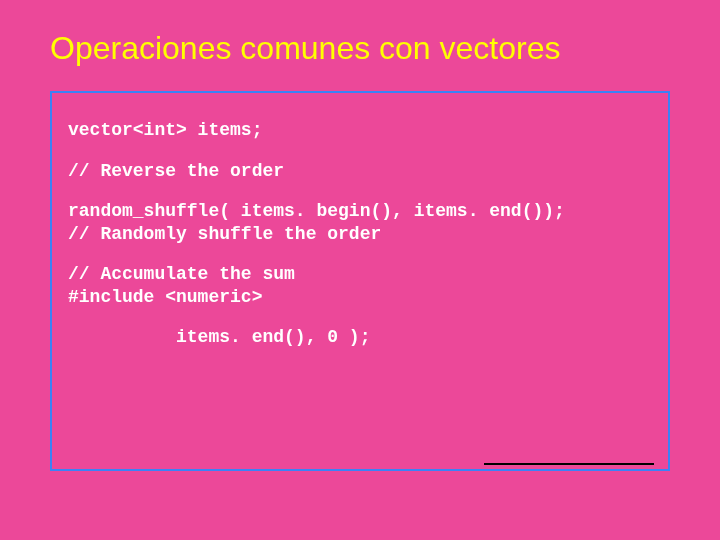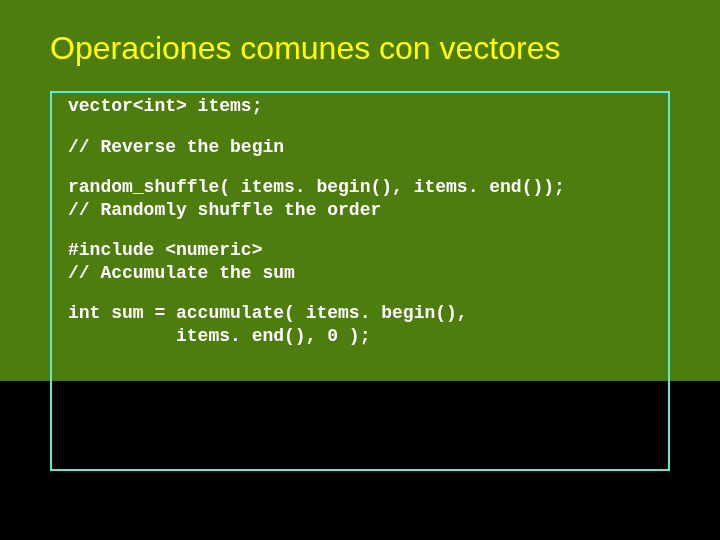--- a/index.html
+++ b/index.html
@@ -6,35 +6,35 @@
     margin: 0;
     padding: 0;
     width: 720px;
     height: 540px;
     background: #000;
     overflow: hidden;
   }
   .slide {
     box-sizing: border-box;
     width: 720px;
-    height: 381px;
-    background: #4d7c0f;
+    height: 540px;
+    background: #ec4899;
     padding: 30px 50px 40px 50px;
     font-family: Verdana, Geneva, sans-serif;
   }
   .title {
     color: #ffff00;
     font-size: 32px;
     font-weight: 400;
     margin: 0 0 24px 0;
     white-space: nowrap;
   }
   .codebox {
-    border: 2px solid #5eead4;
-    padding: 2px 16px 30px 16px;
+    border: 2px solid #3b82f6;
+    padding: 26px 16px 30px 16px;
     min-height: 380px;
     box-sizing: border-box;
     position: relative;
   }
   .codebox::after {
     content: "";
     position: absolute;
     right: 14px;
     bottom: 4px;
     width: 170px;
@@ -55,24 +55,23 @@
   }
 </style>
 </head>
 <body>
 
 <div class="slide">
   <h1 class="title">Operaciones comunes con vectores</h1>
   <div class="codebox">
     <p class="codeline">vector&lt;int&gt; items;</p>
     <div class="spacer"></div>
-    <p class="codeline">// Reverse the begin</p>
+    <p class="codeline">// Reverse the order</p>
     <div class="spacer"></div>
     <p class="codeline">random_shuffle( items. begin(), items. end());</p>
     <p class="codeline">// Randomly shuffle the order</p>
     <div class="spacer"></div>
+    <p class="codeline">// Accumulate the sum</p>
     <p class="codeline">#include &lt;numeric&gt;</p>
-    <p class="codeline">// Accumulate the sum</p>
     <div class="spacer"></div>
-    <p class="codeline">int sum = accumulate( items. begin(),</p>
     <p class="codeline">          items. end(), 0 );</p>
   </div>
 </div>
 
 </body></html>

